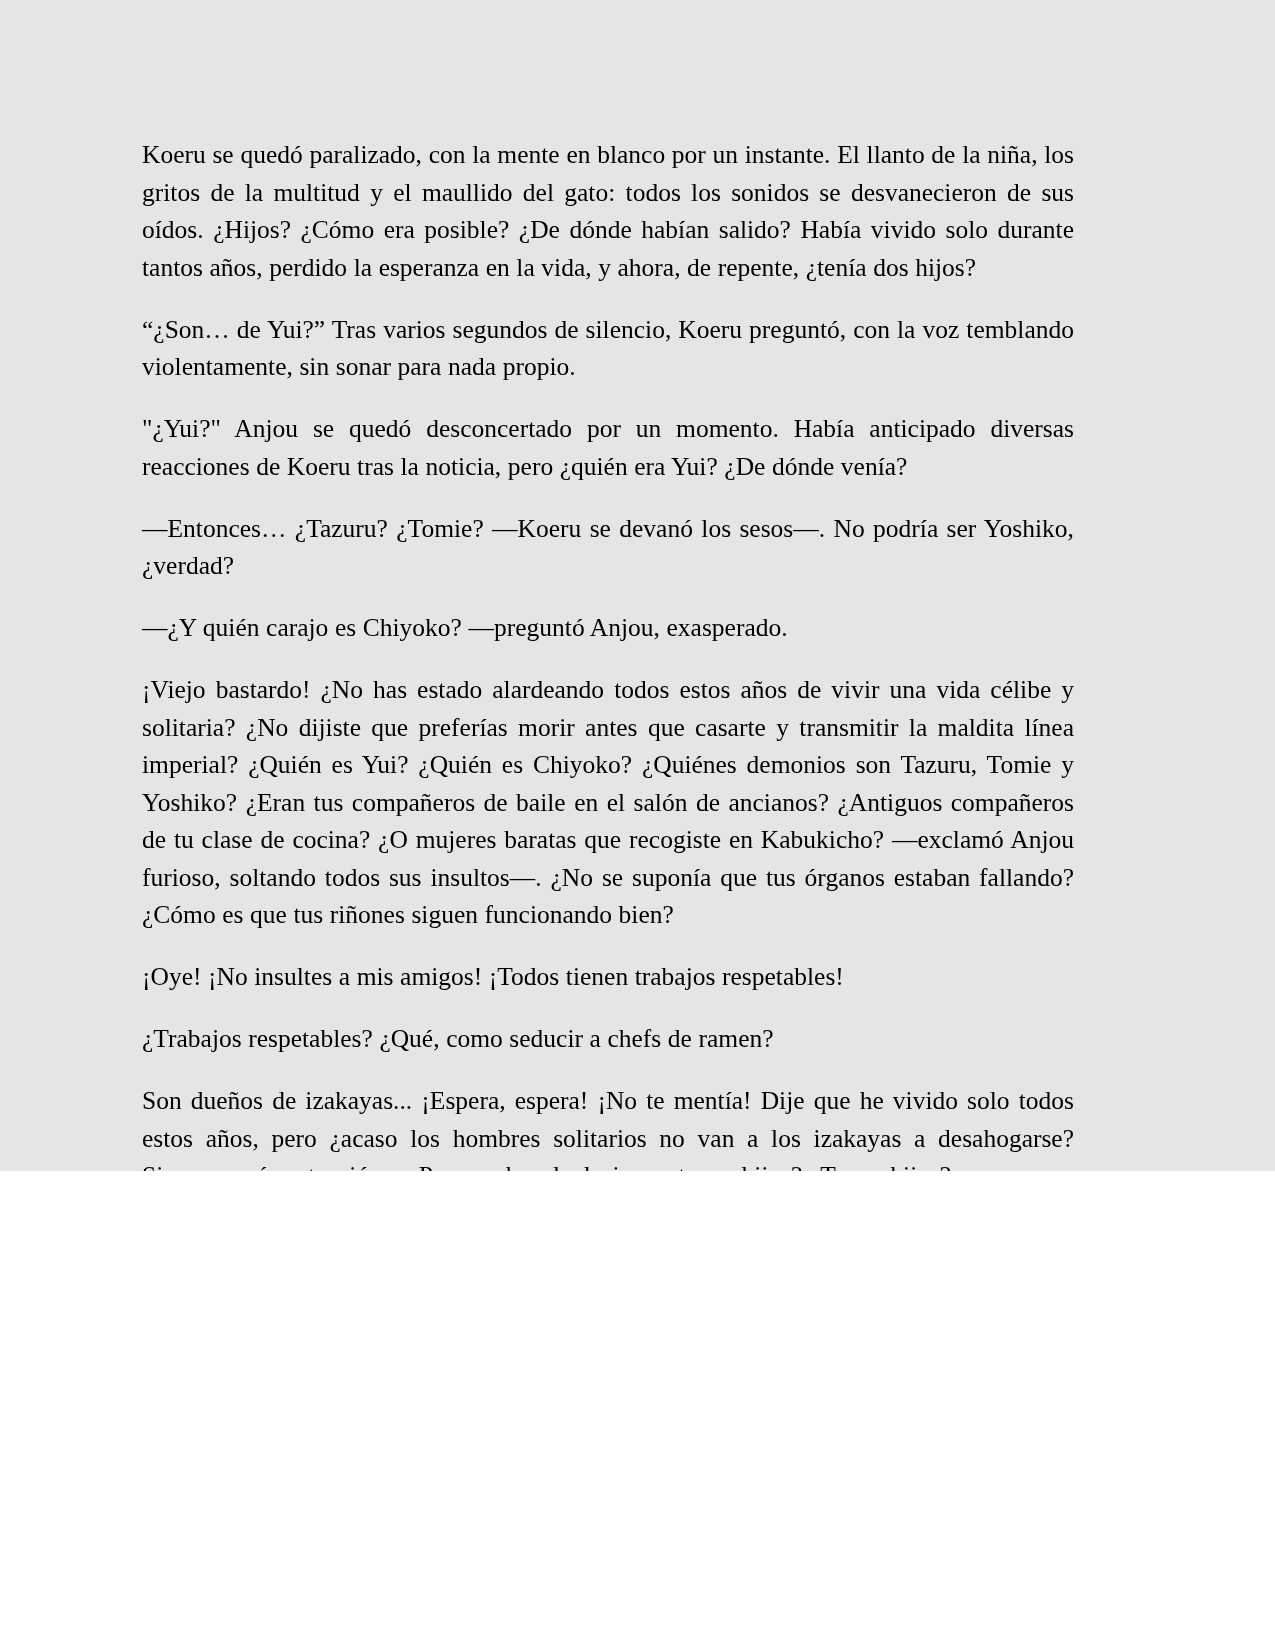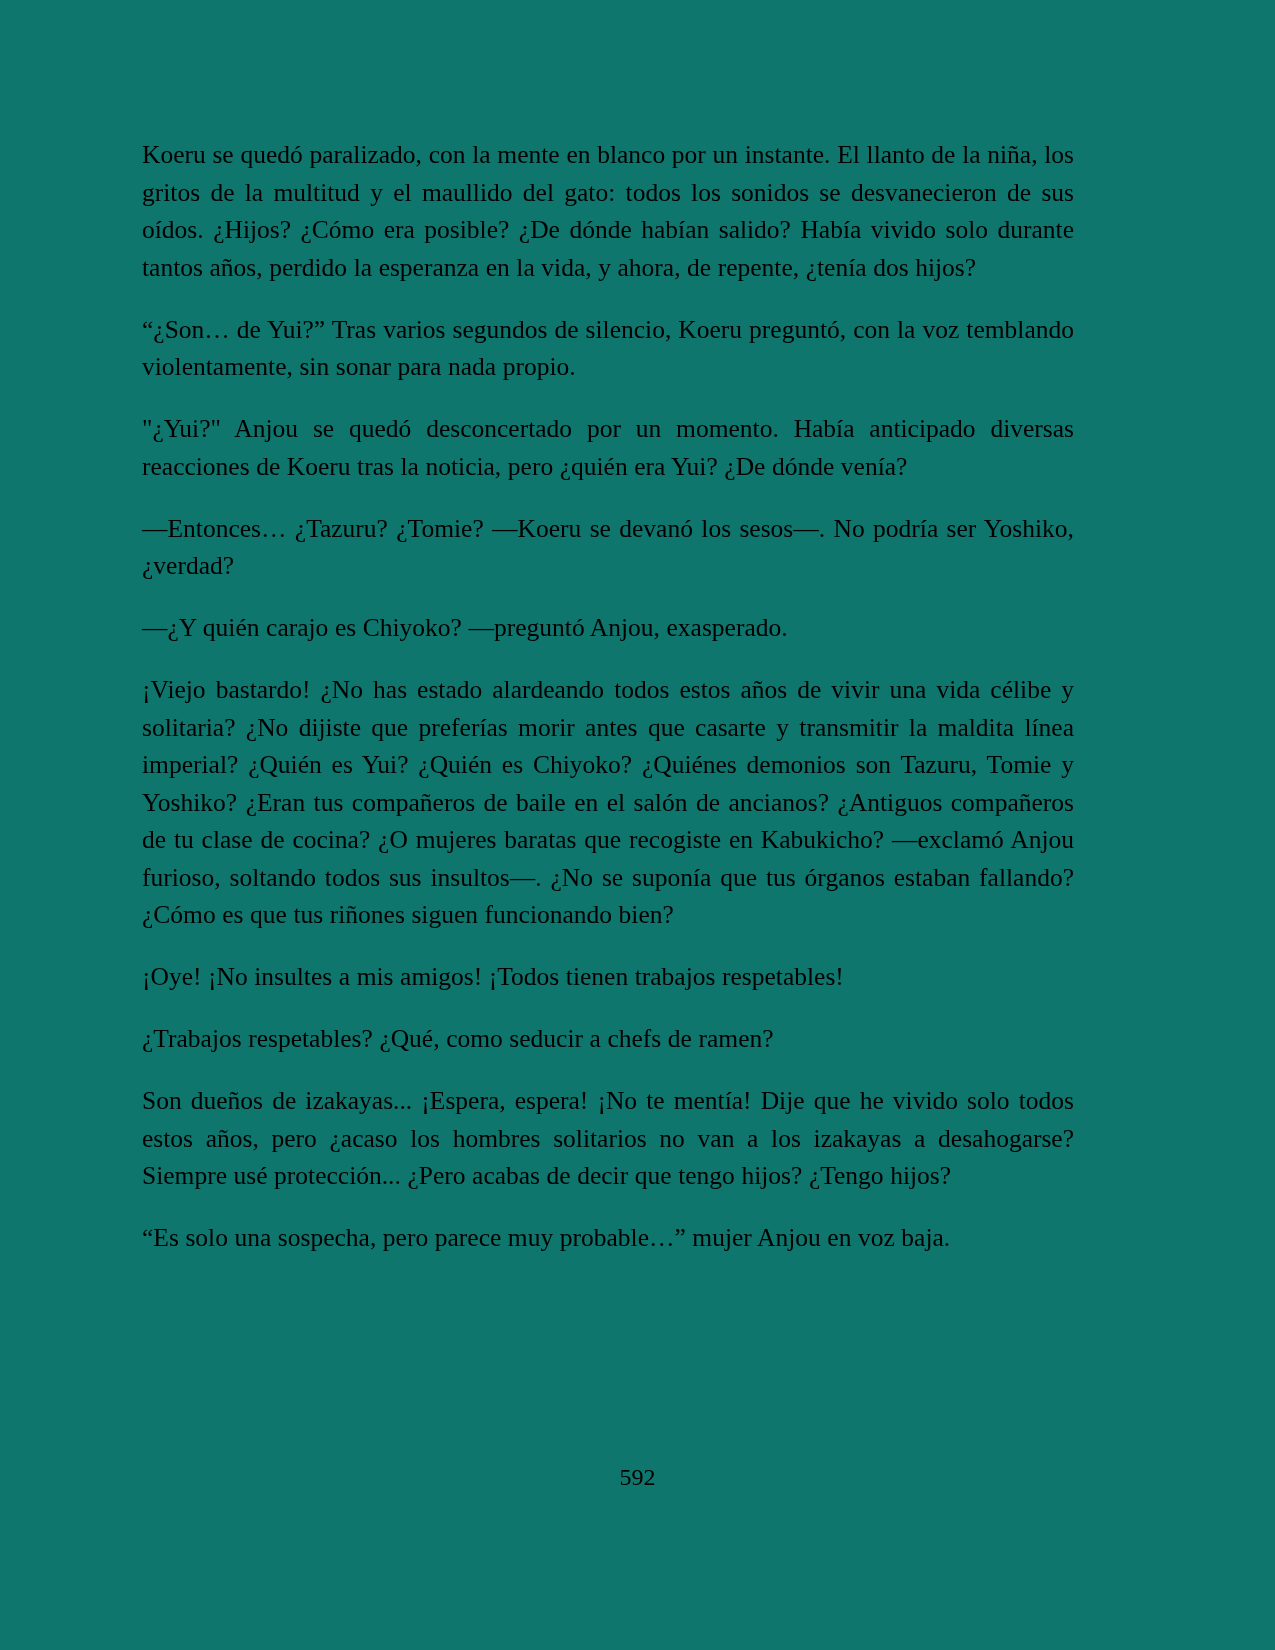--- a/index.html
+++ b/index.html
@@ -7,23 +7,23 @@
     padding: 0;
     background: #ffffff;
   }
   body {
     font-family: "Liberation Serif", "DejaVu Serif", serif;
     color: #000000;
   }
   #page {
     position: relative;
     width: 1275px;
-    height: 1650px;
+    height: 1171px;
     margin: 0 auto;
-    background: #0f766e;
+    background: #e5e5e5;
     overflow: hidden;
     box-sizing: border-box;
   }
   #content {
     position: absolute;
     left: 142px;
     top: 136px;
     width: 932px;
   }
   .para {

